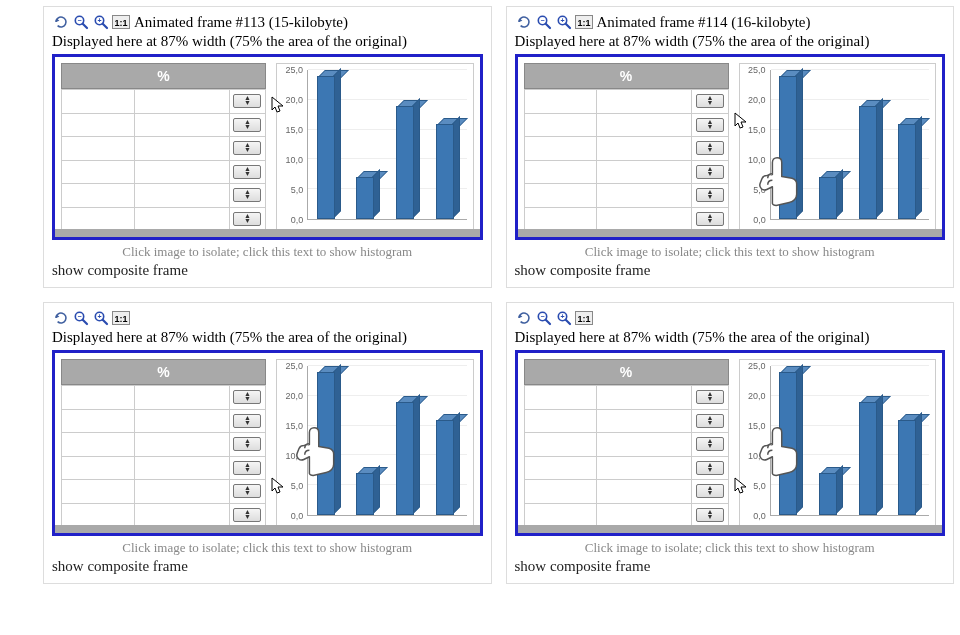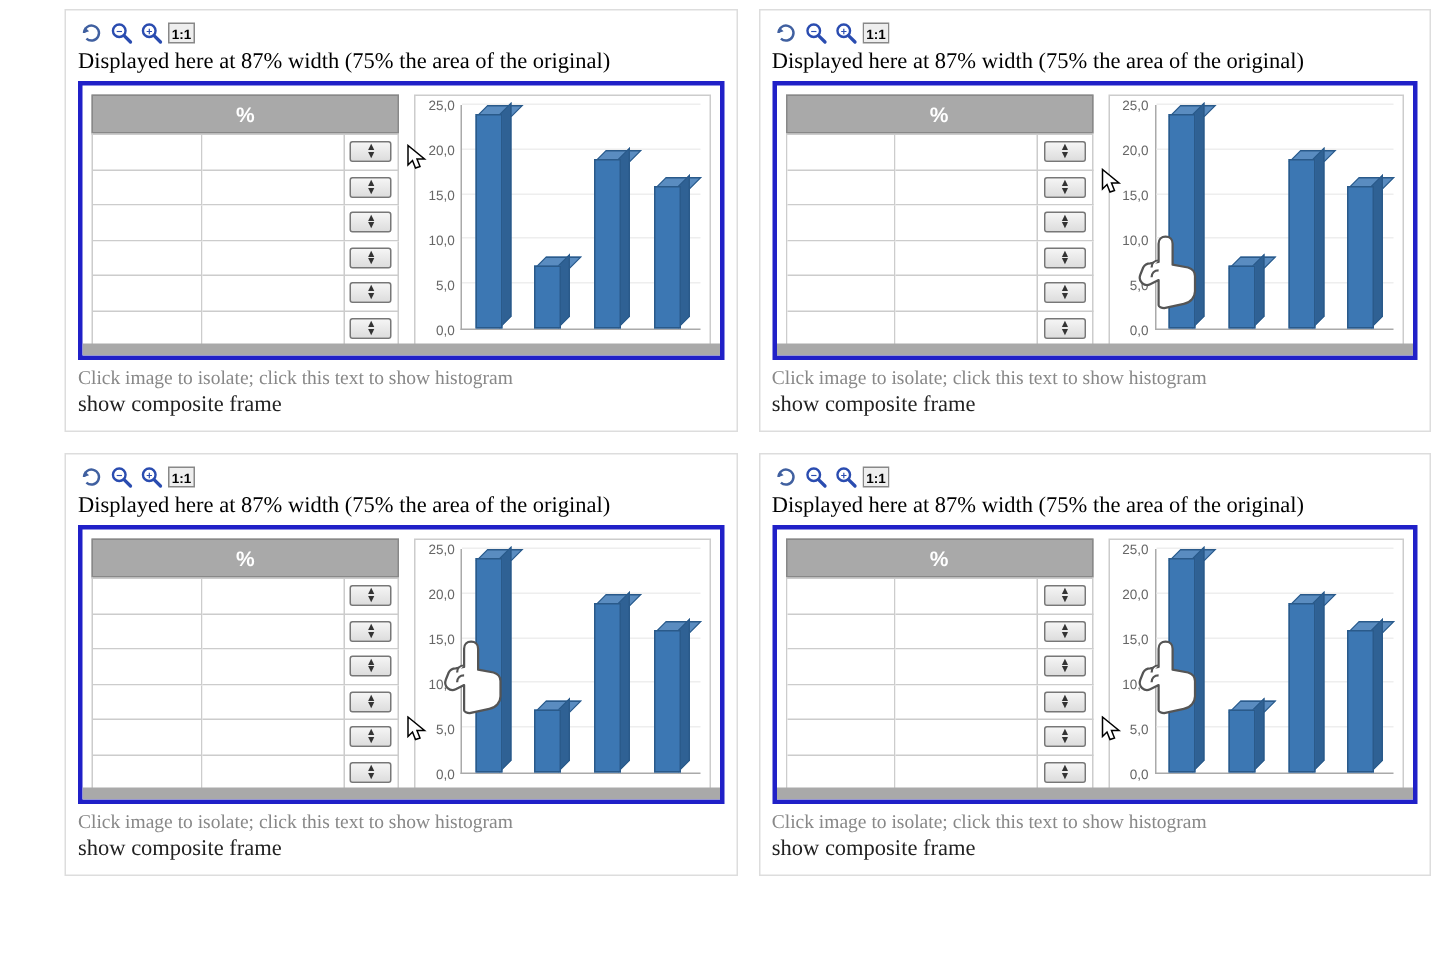--- a/index.html
+++ b/index.html
@@ -177,20 +177,21 @@
   .preview-bottom {
     position:absolute;
     left:0;right:0;bottom:0;
     height:8px;
     background:#a9a9a9;
   }
   .caption1 {
     margin-top: 4px;
     font-size: 13px;
     color: #888;
+    text-align: center;
   }
   .caption2 {
     margin-top: 2px;
     font-size: 15px;
     color: #222;
   }
   .thumb {
     position: absolute;
     width: 56px;
     height: 56px;
@@ -228,20 +229,21 @@
             <line x1="9.7" y1="9.7" x2="14" y2="14" stroke="#2a4cb0" stroke-width="2.2" stroke-linecap="round"></line>
             <text x="6.5" y="9" text-anchor="middle" font-size="7" font-family="Arial" fill="#2a4cb0" font-weight="bold">+</text>
           </svg>
         </span>
         <span class="icon-btn">
           <svg viewBox="0 0 18 16" width="18" height="16">
             <rect x="0.5" y="1.5" width="17" height="13" fill="#eee" stroke="#888"></rect>
             <text x="9" y="12" text-anchor="middle" font-size="9" font-family="Arial" font-weight="bold" fill="#000">1:1</text>
           </svg>
         </span>
+        <span class="frame-title">Animated frame #113 (15-kilobyte)</span>
       </div>
       <div class="sub-line">Displayed here at 87% width (75% the area of the original)</div>
       <div class="preview">
         <div class="preview-inner">
           <div class="panel-left">
             <div class="thead">%</div>
             <div class="grid-rows">
               <div class="gc"></div>
               <div class="gc"></div>
               <div class="gc stepper">
@@ -361,20 +363,21 @@
             <line x1="9.7" y1="9.7" x2="14" y2="14" stroke="#2a4cb0" stroke-width="2.2" stroke-linecap="round"></line>
             <text x="6.5" y="9" text-anchor="middle" font-size="7" font-family="Arial" fill="#2a4cb0" font-weight="bold">+</text>
           </svg>
         </span>
         <span class="icon-btn">
           <svg viewBox="0 0 18 16" width="18" height="16">
             <rect x="0.5" y="1.5" width="17" height="13" fill="#eee" stroke="#888"></rect>
             <text x="9" y="12" text-anchor="middle" font-size="9" font-family="Arial" font-weight="bold" fill="#000">1:1</text>
           </svg>
         </span>
+        <span class="frame-title">Animated frame #114 (16-kilobyte)</span>
       </div>
       <div class="sub-line">Displayed here at 87% width (75% the area of the original)</div>
       <div class="preview">
         <div class="preview-inner">
           <div class="panel-left">
             <div class="thead">%</div>
             <div class="grid-rows">
               <div class="gc"></div>
               <div class="gc"></div>
               <div class="gc stepper">

